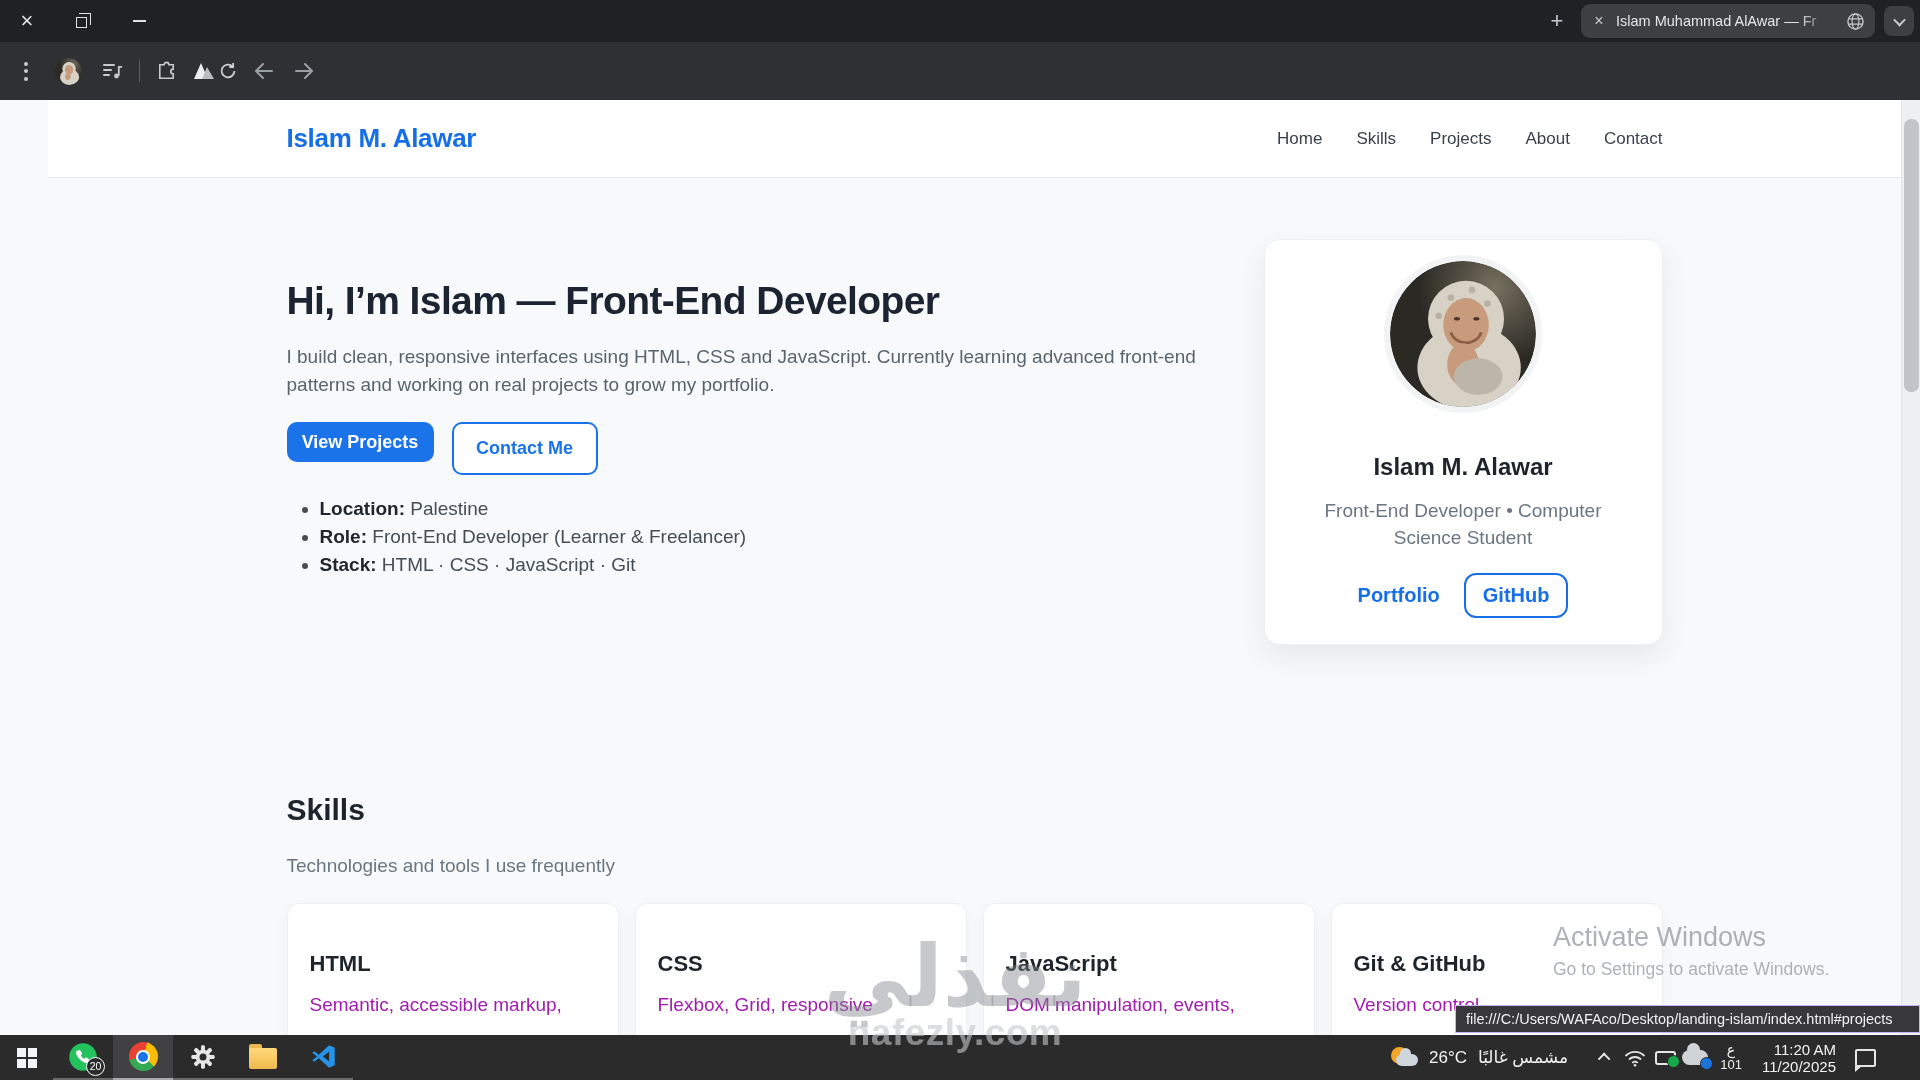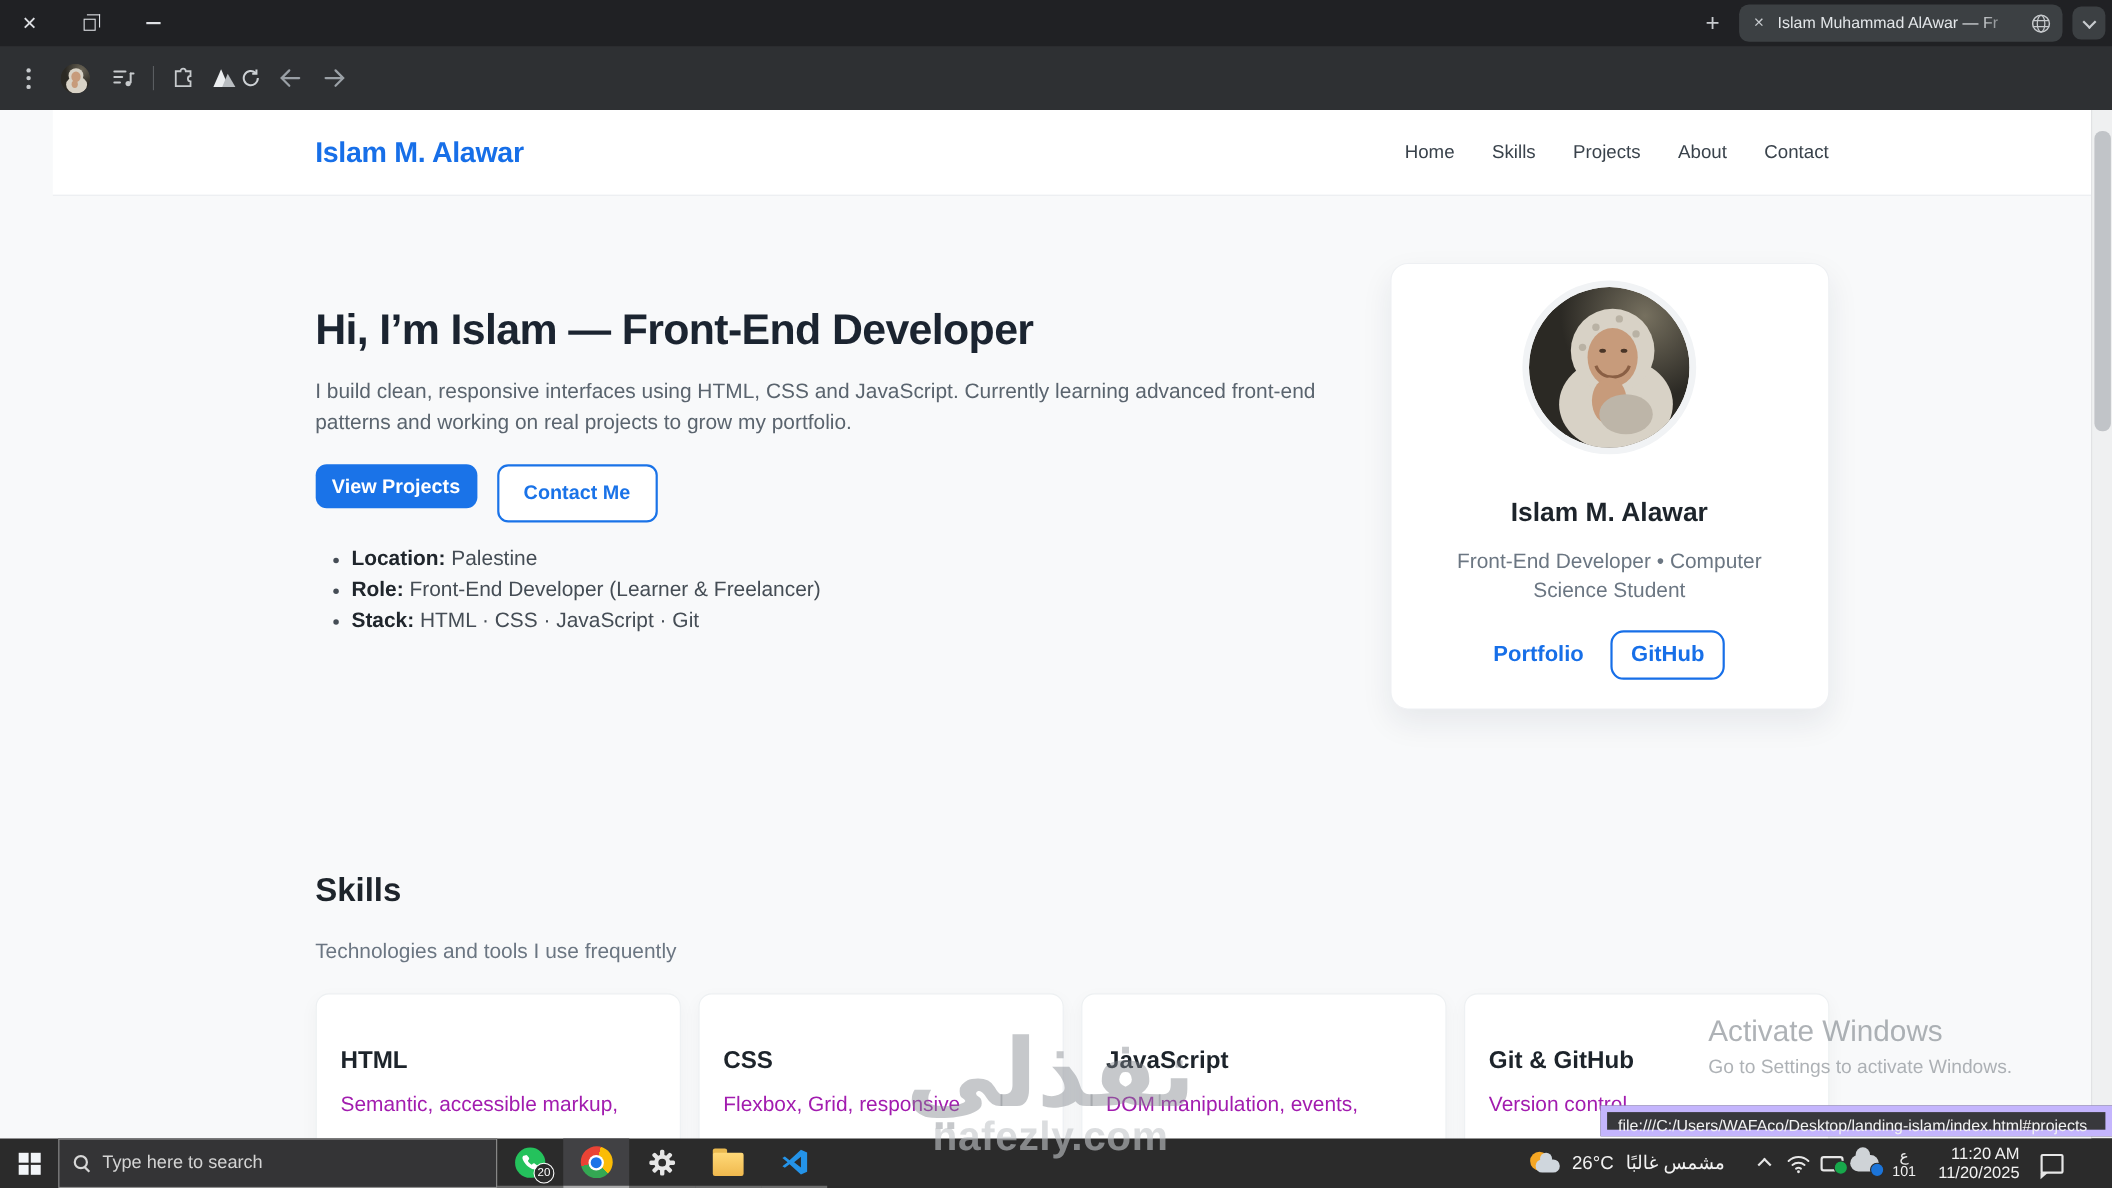--- a/index.html
+++ b/index.html
@@ -74,21 +74,21 @@
   .skill-card p { margin-top:17px; font-size:19px; color:#a21caf; }
 
   
   .scrollbar { position:absolute; right:0; top:100px; width:19px; height:935px; background:#eff0f1; border-left:1px solid #e2e3e5; z-index:30; }
   .scroll-thumb { position:absolute; left:2px; top:19px; width:15px; height:273px; background:#c1c4c8; border-radius:7px; }
 
   .activate { position:absolute; left:1553px; top:922px; z-index:40; }
   .activate .l1 { font-size:27px; color:rgba(125,131,137,.62); }
   .activate .l2 { margin-top:6px; font-size:17.5px; color:rgba(135,141,147,.68); }
 
-  .status-tip { position:absolute; left:1455px; top:1005px; width:465px; height:28px; background:#38383c; border:6px solid #c4b5fd;
+  .status-tip { position:absolute; left:1455px; top:1005px; width:465px; height:28px; background:#38383c; border:1px solid #c4b5fd;
                 color:#f2f2f2; font-size:14.5px; line-height:26px; padding:0 10px; white-space:nowrap; z-index:50; }
 
   .watermark { position:absolute; left:745px; top:930px; width:420px; text-align:center; z-index:80; pointer-events:none; }
   .wm-ar { direction:rtl; font-size:86px; line-height:92px; font-weight:700; color:rgba(128,134,140,.45); }
   .wm-en { margin-top:-10px; font-size:37px; font-weight:700; letter-spacing:.5px; color:rgba(195,198,202,.6); }
 
   
   .taskbar { position:absolute; left:0; top:1035px; width:1920px; height:45px; background:#2b2b2b; display:flex; align-items:stretch; z-index:70; }
   .start { width:53px; display:flex; align-items:center; justify-content:center; }
   .win-logo { display:grid; grid-template-columns:9px 9px; grid-template-rows:9px 9px; gap:2px; }
@@ -345,24 +345,20 @@
 
 <div class="taskbar">
   <div class="start">
     <div class="win-logo">
         <i></i>
         <i></i>
         <i></i>
         <i></i>
       </div>
   </div>
-  <div class="tb-search">
-    <span class="mag"></span>
-    <input placeholder="Type here to search" style="">
-  </div>
   <div class="task-icons">
     <div class="task-tile">
       <div class="wa-wrap">
         <svg width="30" height="30" viewBox="0 0 24 24">
             <circle cx="12" cy="12" r="11" fill="#24c25c"></circle>
             <path d="M8.2 6.8c.5-.5 1.2-.5 1.6 0L11 8.3c.4.5.3 1.2-.1 1.6l-.6.6c.5 1.2 1.7 2.4 2.9 2.9l.6-.6c.4-.4 1.1-.5 1.6-.1l1.5 1.2c.5.4.5 1.1 0 1.6l-.7.7c-.6.6-1.5.8-2.3.5-1.6-.6-3.2-1.6-4.5-2.9S7.1 10.9 6.5 9.3c-.3-.8-.1-1.7.5-2.3z" fill="#fff"></path>
           </svg>
         <span class="wa-badge">20</span>
       </div>
     </div>

